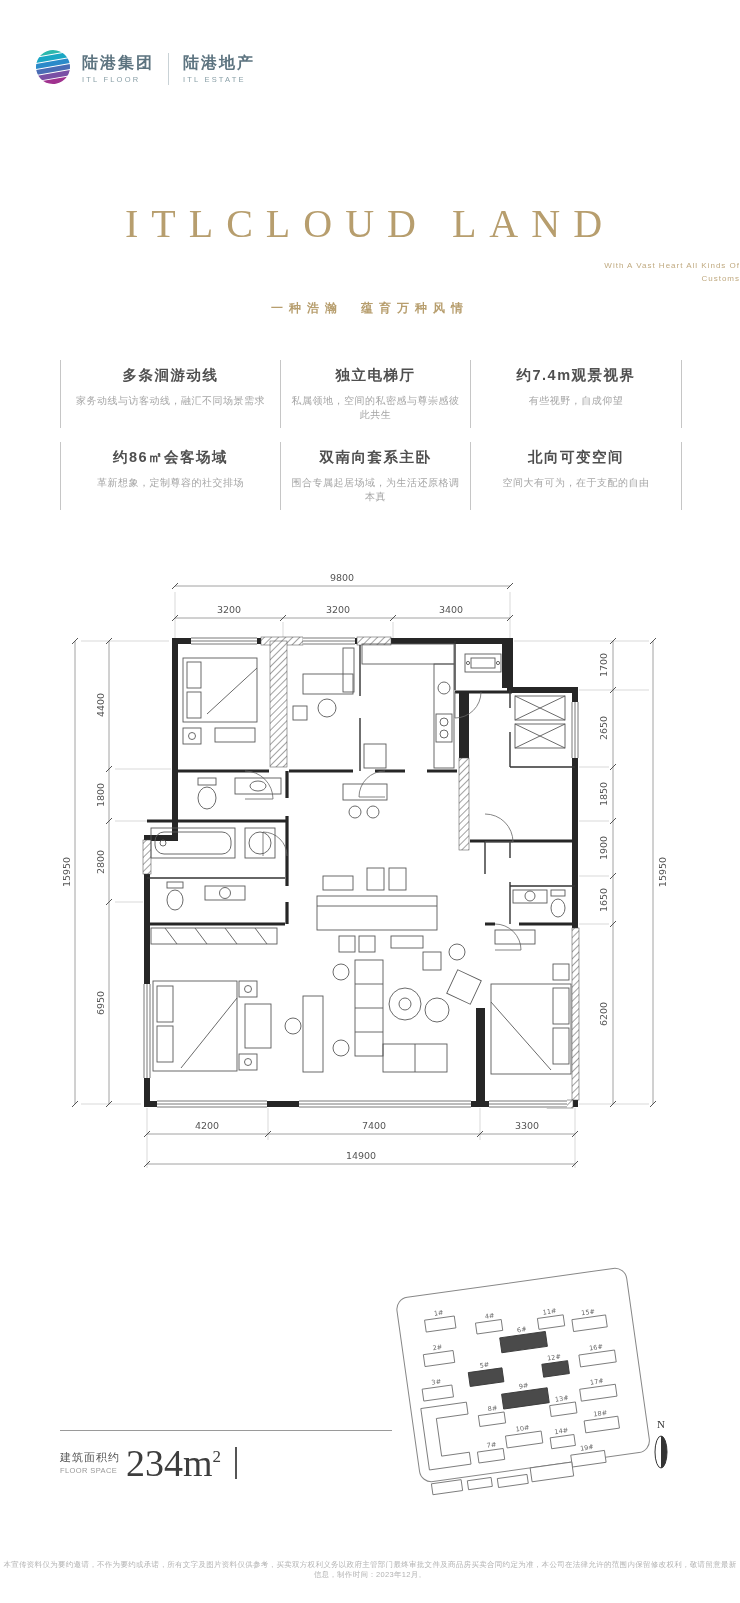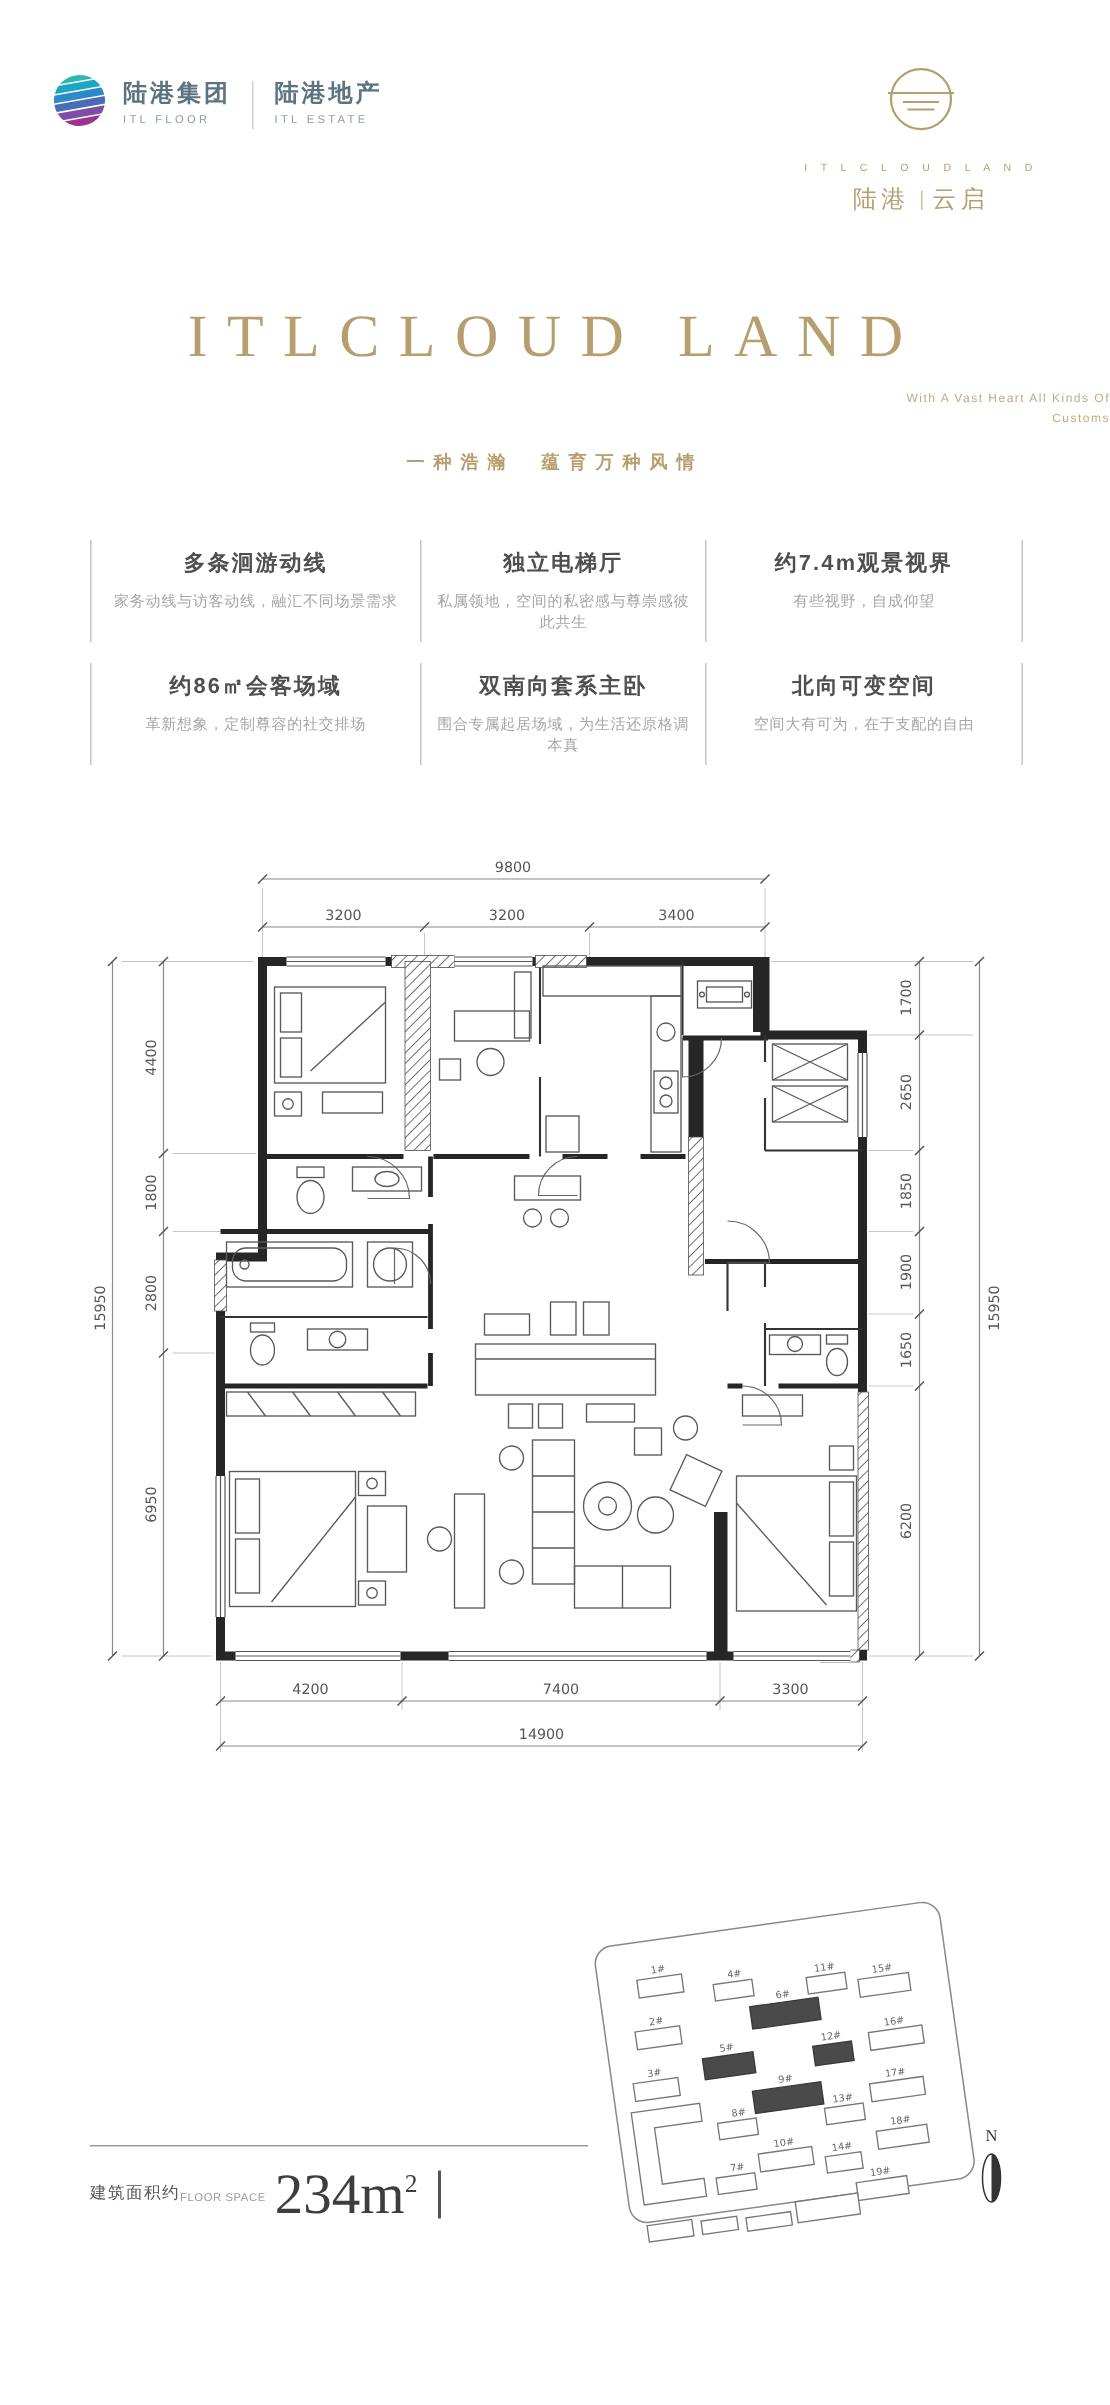--- a/index.html
+++ b/index.html
@@ -26,21 +26,21 @@
   .feat{border-left:1px solid #c6c6c6;text-align:center;padding:6px 6px 0 6px;}
   .feat.last{border-right:1px solid #c6c6c6;}
   .feat-title{font-size:14.5px;color:#4f4f4f;font-weight:600;letter-spacing:1.5px;}
   .feat-desc{font-size:10px;color:#a6a6a6;margin-top:9px;letter-spacing:.5px;}
   
   .plan{position:absolute;left:55px;top:556px;}
   .plan svg text{font-family:"DejaVu Sans",sans-serif;font-size:9.5px;fill:#555;text-anchor:middle;}
   
   .summary{position:absolute;left:60px;top:1430px;width:332px;border-top:1px solid #9a9a9a;
            padding-top:13px;display:flex;align-items:center;}
-  .area-label{display:flex;flex-direction:row;line-height:1;margin-right:6px;}
+  .area-label{display:flex;flex-direction:column;line-height:1;margin-right:6px;}
   .area-label .cn{font-size:11px;color:#555;letter-spacing:1px;}
   .area-label .en{font-size:7.5px;color:#999;letter-spacing:.4px;margin-top:4px;}
   .area-value{font-family:"Liberation Serif",serif;font-size:38px;color:#3d3d3d;line-height:1;}
   .area-value sup{font-size:17px;}
   .sum-div{width:2px;height:32px;background:#555;margin:0 14px;}
   .layout-text{font-family:"Liberation Serif",serif;font-size:27px;color:#3d3d3d;letter-spacing:2px;font-weight:600;white-space:nowrap;}
   
   .siteplan{position:absolute;left:393px;top:1246px;}
   .siteplan svg text{font-family:"DejaVu Sans",sans-serif;font-size:6.5px;fill:#666;text-anchor:middle;}
   .compass{position:absolute;left:645px;top:1418px;width:32px;text-align:center;}
@@ -87,36 +87,20 @@
       <span class="logo-cn">陆港集团</span>
       <span class="logo-en">ITL FLOOR</span>
     </div>
     <div class="logo-div"></div>
     <div class="txt">
       <span class="logo-cn">陆港地产</span>
       <span class="logo-en">ITL ESTATE</span>
     </div>
   </div>
 
-  <div class="logo-right">
-    <span>
-      <svg width="50" height="50" viewBox="0 0 50 50">
-        <circle cx="25" cy="24" r="20" fill="none" stroke="#b79e6e" stroke-width="1.5"></circle>
-        <line x1="3" y1="20" x2="47" y2="20" stroke="#b79e6e" stroke-width="1.3"></line>
-        <line x1="13" y1="26" x2="37" y2="26" stroke="#b79e6e" stroke-width="1.3"></line>
-        <line x1="16" y1="31" x2="34" y2="31" stroke="#b79e6e" stroke-width="1.3"></line>
-      </svg>
-    </span>
-    <div class="en">I T L C L O U D L A N D</div>
-    <div class="cn">
-      <span>陆港</span>
-      <span class="cn-sep"></span>
-      <span>云启</span>
-    </div>
-  </div>
 
   <div class="hero">
     <div class="hero-title">ITLCLOUD LAND</div>
     <div class="hero-sub">
       <div>With A Vast Heart All Kinds Of</div>
       <div>Customs</div>
     </div>
     <div class="hero-slogan">一种浩瀚　蕴育万种风情</div>
   </div>
 
@@ -491,14 +475,15 @@
   </div>
 
   <div class="compass">
     <div class="n">N</div>
     <svg width="32" height="44" viewBox="0 0 32 44">
       <ellipse cx="16" cy="22" rx="6" ry="16" fill="none" stroke="#333" stroke-width="1"></ellipse>
       <path d="M16,6 A6,16 0 0 1 16,38 Z" fill="#333"></path>
     </svg>
   </div>
 
+  <div class="footer">本宣传资料仅为要约邀请，不作为要约或承诺，所有文字及图片资料仅供参考，买卖双方权利义务以政府主管部门最终审批文件及商品房买卖合同约定为准，本公司在法律允许的范围内保留修改权利，敬请留意最新信息，制作时间：2023年12月。</div>
 
 </div>
 
 </body></html>

